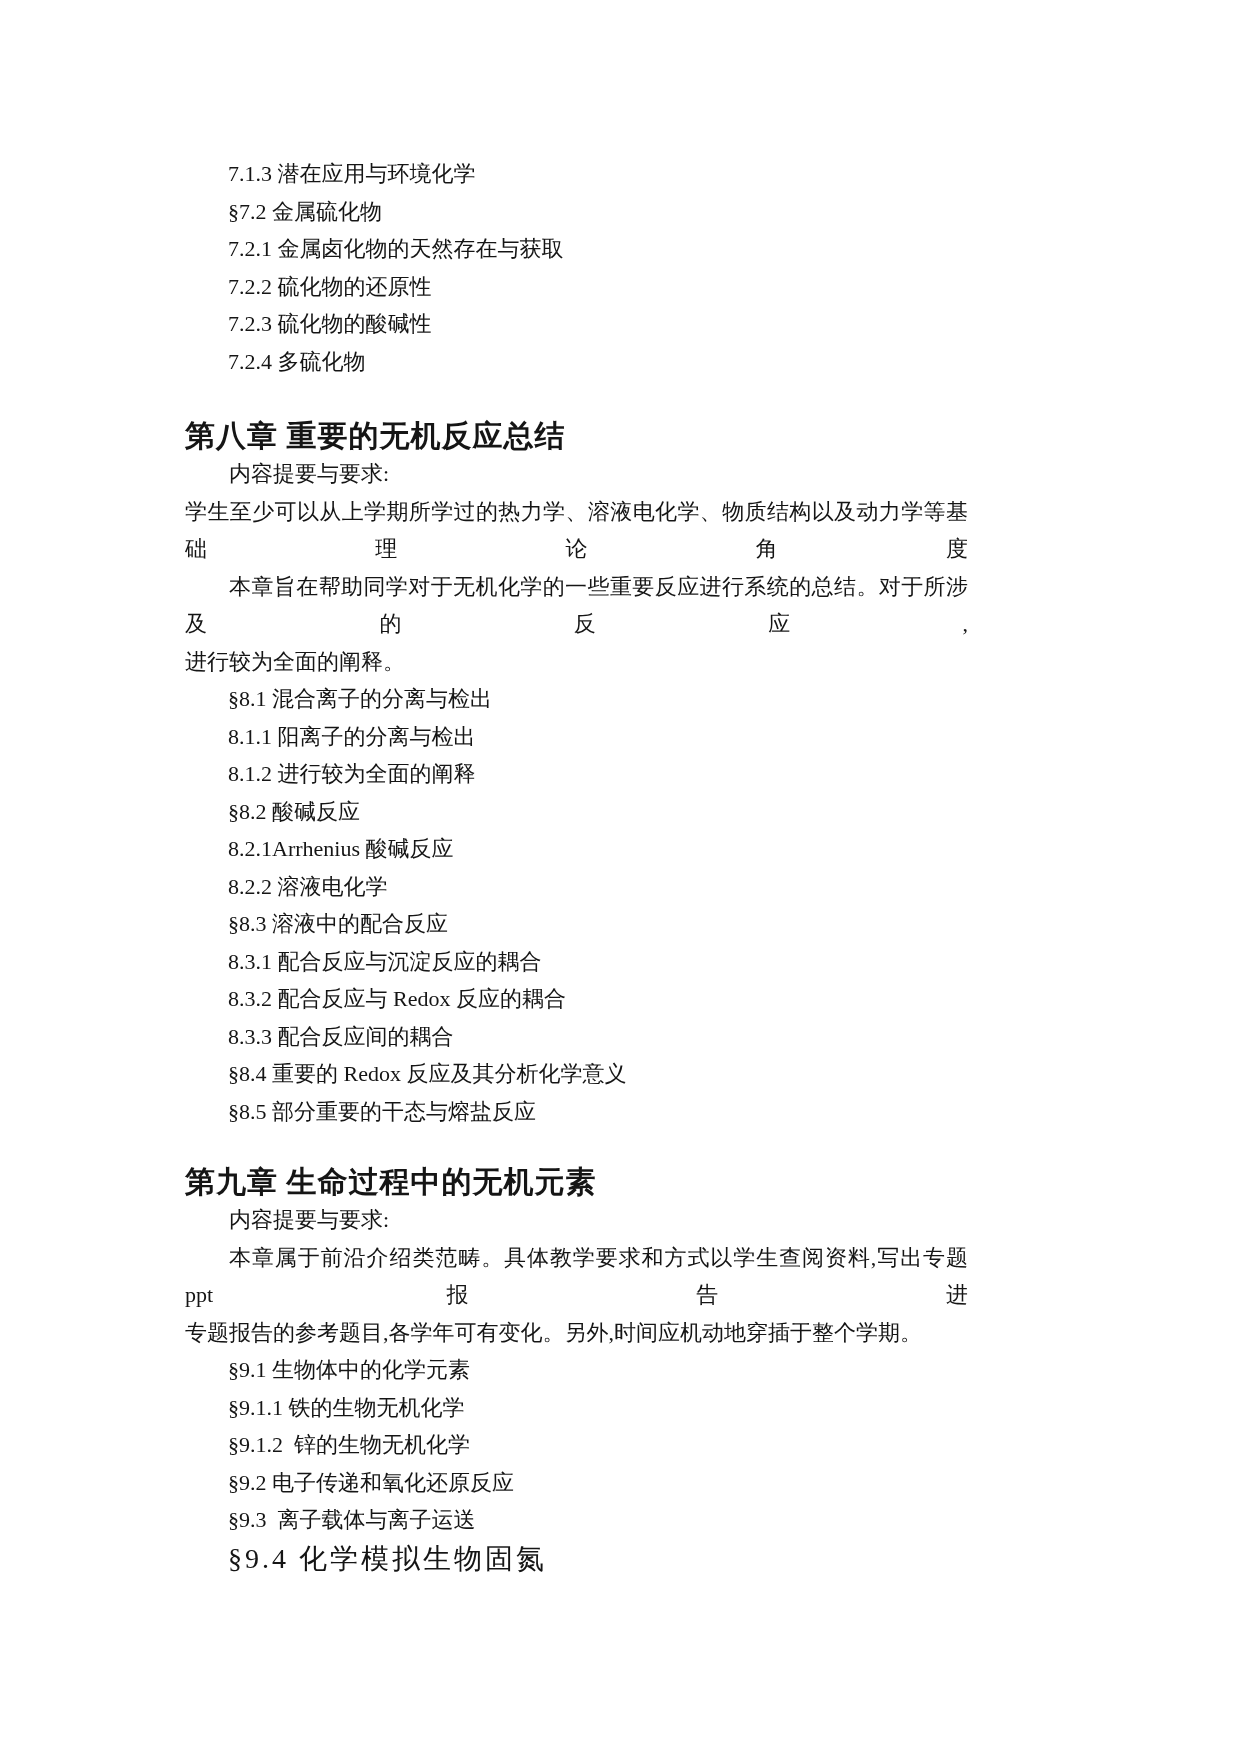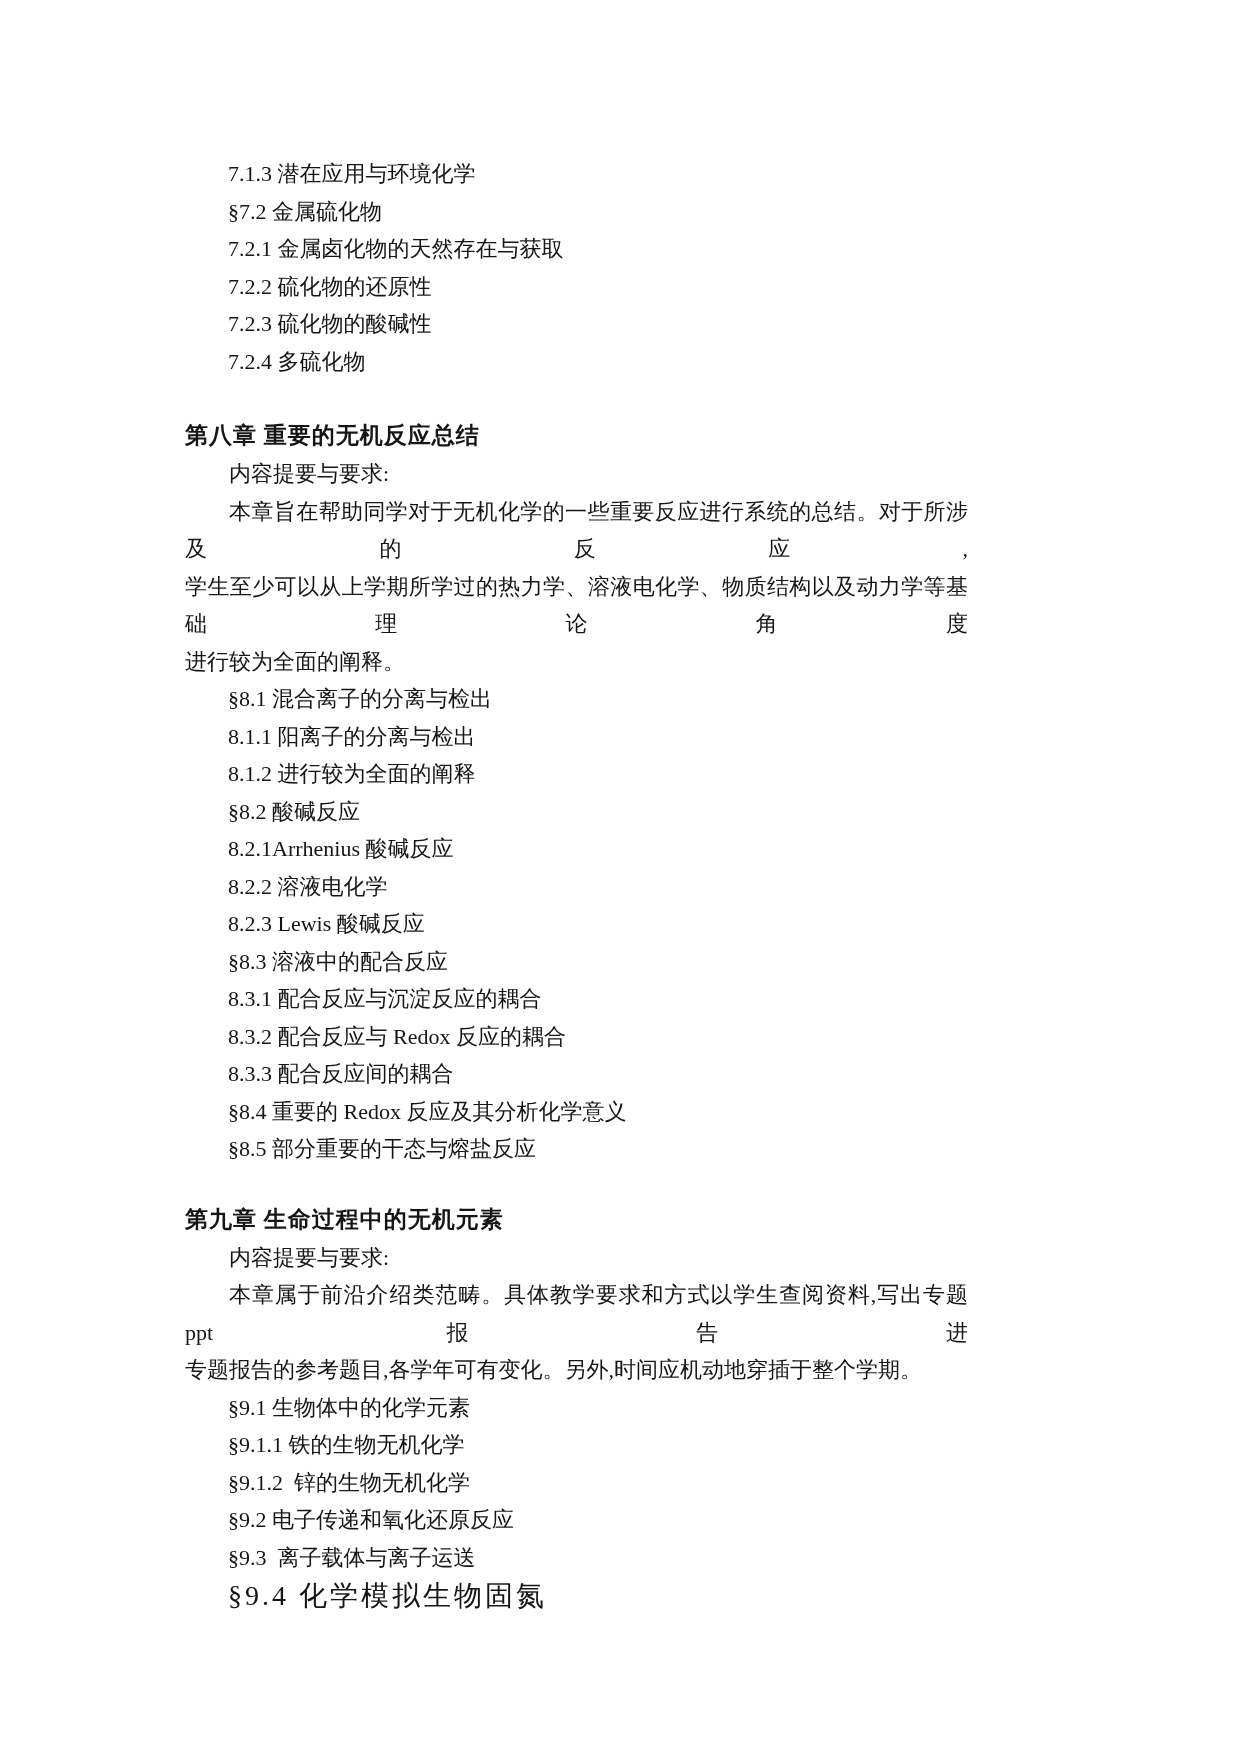--- a/index.html
+++ b/index.html
@@ -30,21 +30,21 @@
     padding-left: 44px;
   }
   .para.indent {
     text-indent: 44px;
   }
   .fill {
     text-align: justify;
     text-align-last: justify;
   }
   .chapter {
-    font-size: 23px;
+    font-size: 30px;
     font-weight: bold;
     line-height: 38px;
     margin: 37px 0 0 0;
     letter-spacing: 1px;
   }
   .chapter.ch9 {
     margin-top: 33px;
   }
   .featured {
     font-size: 28px;
@@ -62,32 +62,31 @@
     <div class="line item">§7.2 金属硫化物</div>
     <div class="line item">7.2.1 金属卤化物的天然存在与获取</div>
     <div class="line item">7.2.2 硫化物的还原性</div>
     <div class="line item">7.2.3 硫化物的酸碱性</div>
     <div class="line item">7.2.4 多硫化物</div>
   </div>
 
   <div class="chapter">第八章 重要的无机反应总结</div>
   <div class="line intro">内容提要与要求:</div>
   <div>
+    <div class="line para fill">学生至少可以从上学期所学过的热力学、溶液电化学、物质结构以及动力学等基础理论角度</div>
     <div class="line para indent fill">本章旨在帮助同学对于无机化学的一些重要反应进行系统的总结。对于所涉及的反应,</div>
-    <div class="line para fill">学生至少可以从上学期所学过的热力学、溶液电化学、物质结构以及动力学等基础理论角度</div>
     <div class="line para">进行较为全面的阐释。</div>
   </div>
   <div>
     <div class="line item">§8.1 混合离子的分离与检出</div>
     <div class="line item">8.1.1 阳离子的分离与检出</div>
     <div class="line item">8.1.2 进行较为全面的阐释</div>
     <div class="line item">§8.2 酸碱反应</div>
     <div class="line item">8.2.1Arrhenius 酸碱反应</div>
     <div class="line item">8.2.2 溶液电化学</div>
-    <div class="line item">8.2.3 Lewis 酸碱反应</div>
     <div class="line item">§8.3 溶液中的配合反应</div>
     <div class="line item">8.3.1 配合反应与沉淀反应的耦合</div>
     <div class="line item">8.3.2 配合反应与 Redox 反应的耦合</div>
     <div class="line item">8.3.3 配合反应间的耦合</div>
     <div class="line item">§8.4 重要的 Redox 反应及其分析化学意义</div>
     <div class="line item">§8.5 部分重要的干态与熔盐反应</div>
   </div>
 
   <div class="chapter ch9">第九章 生命过程中的无机元素</div>
   <div class="line intro">内容提要与要求:</div>

